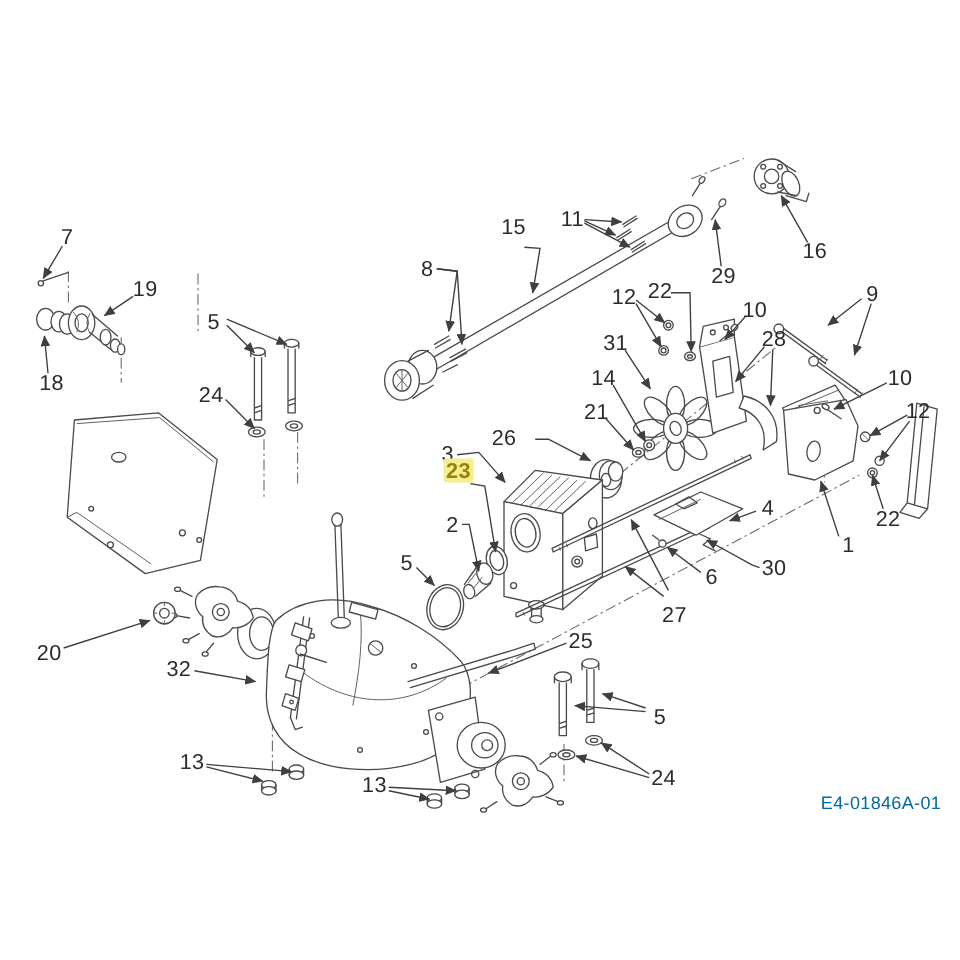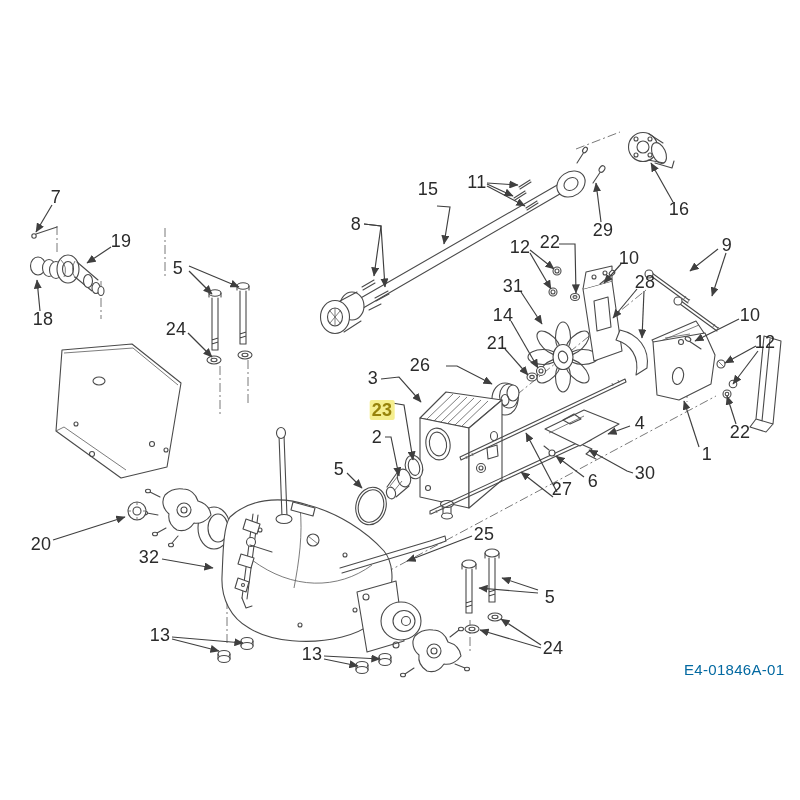--- a/index.html
+++ b/index.html
@@ -360,25 +360,25 @@
       <div class="callout" style="left: 645px; top: 282px;">28</div>
       <div class="callout" style="left: 750px; top: 315px;">10</div>
       <div class="callout" style="left: 765px; top: 342px;">12</div>
       <div class="callout" style="left: 740px; top: 432px;">22</div>
       <div class="callout" style="left: 707px; top: 454px;">1</div>
       <div class="callout" style="left: 513px; top: 286px;">31</div>
       <div class="callout" style="left: 503px; top: 315px;">14</div>
       <div class="callout" style="left: 497px; top: 343px;">21</div>
       <div class="callout" style="left: 420px; top: 365px;">26</div>
       <div class="callout" style="left: 373px; top: 378px;">3</div>
-      <div class="callout highlighted" style="left: 382px; top: 410px;">23</div>
+      <div class="callout highlighted" style="left: 382px; top: 392px;">23</div>
       <div class="callout" style="left: 377px; top: 437px;">2</div>
       <div class="callout" style="left: 339px; top: 469px;">5</div>
       <div class="callout" style="left: 484px; top: 534px;">25</div>
-      <div class="callout" style="left: 562px; top: 489px;">27</div>
+      <div class="callout" style="left: 562px; top: 512px;">27</div>
       <div class="callout" style="left: 593px; top: 481px;">6</div>
       <div class="callout" style="left: 640px; top: 423px;">4</div>
       <div class="callout" style="left: 645px; top: 473px; text-align: center;">30</div>
       <div class="callout" style="left: 41px; top: 544px;">20</div>
       <div class="callout" style="left: 149px; top: 557px;">32</div>
       <div class="callout" style="left: 160px; top: 635px;">13</div>
       <div class="callout" style="left: 312px; top: 654px;">13</div>
       <div class="callout" style="left: 550px; top: 597px;">5</div>
       <div class="callout" style="left: 553px; top: 648px;">24</div>
     </div>

